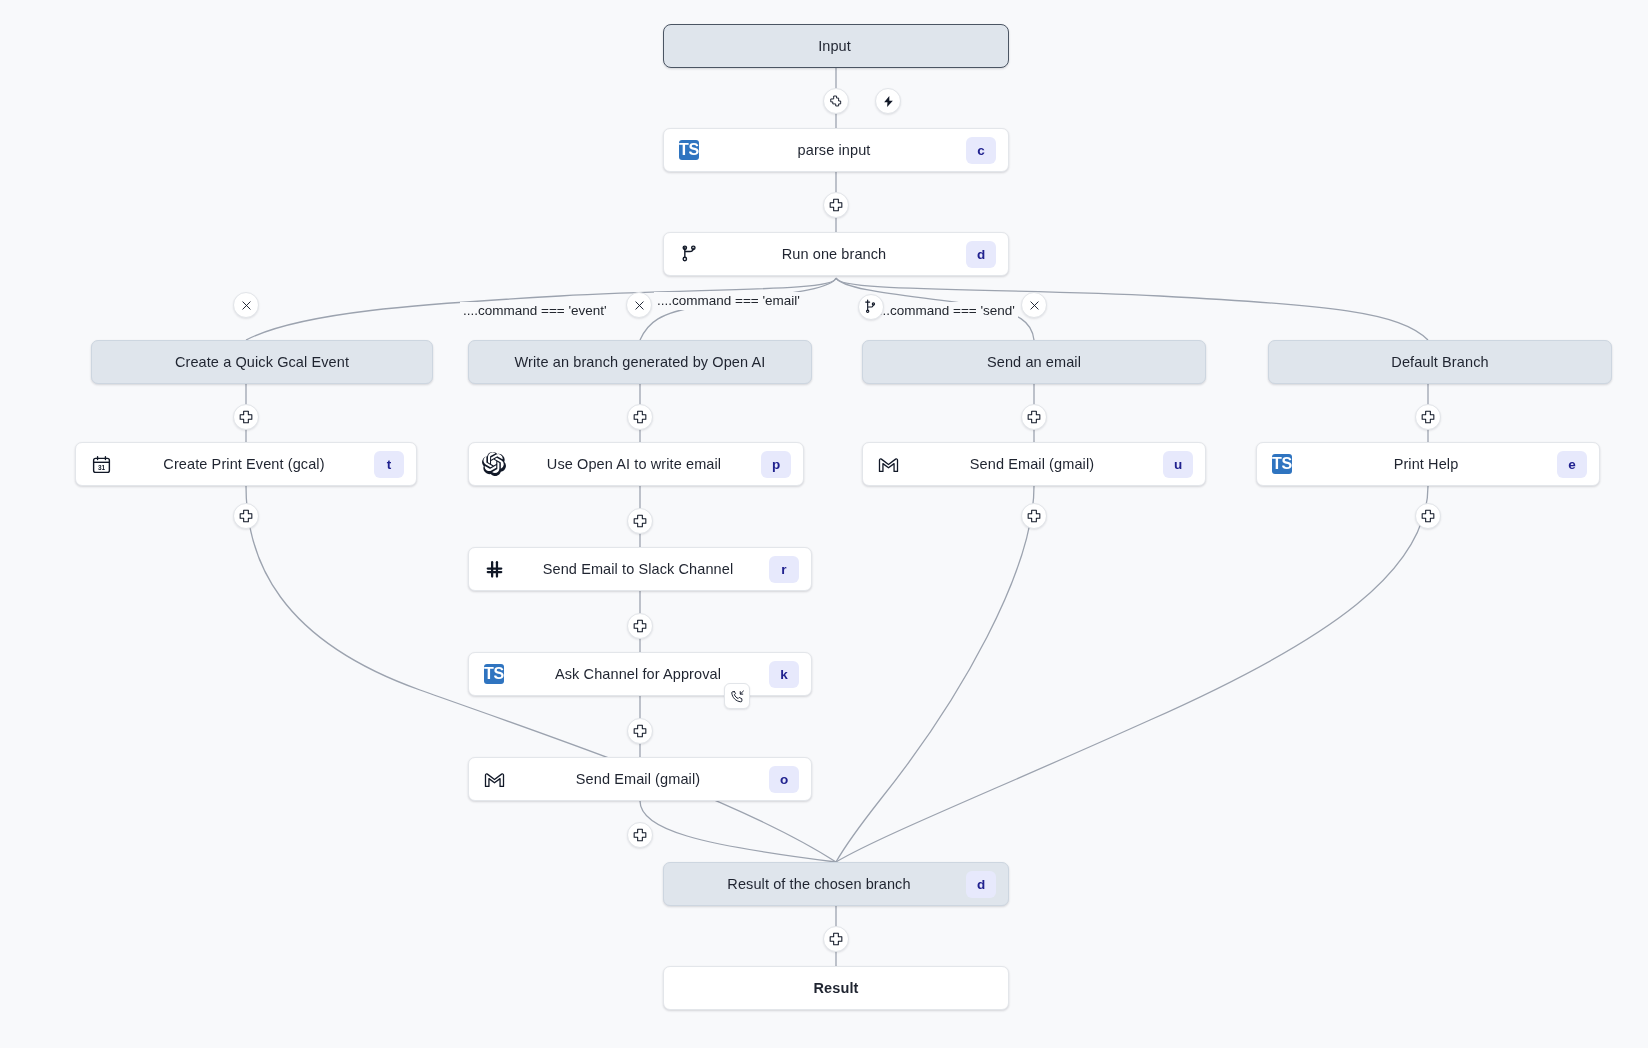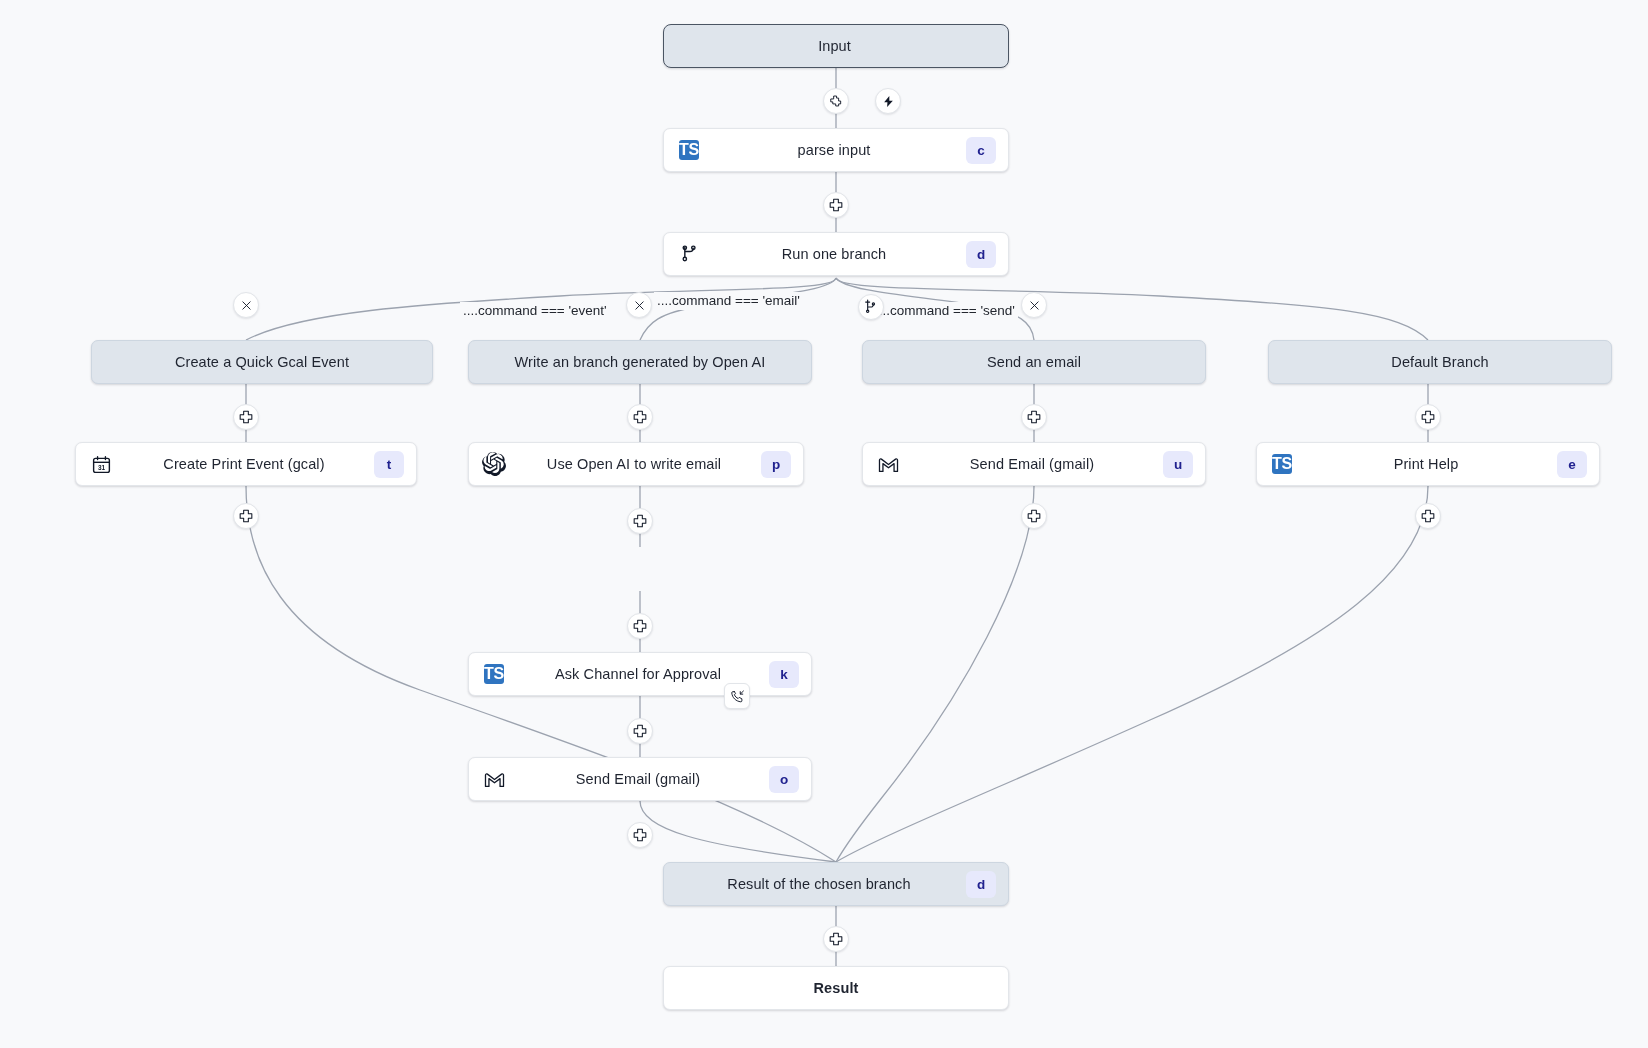--- a/index.html
+++ b/index.html
@@ -330,20 +330,36 @@
       <span class="kbadge">p</span>
     </span>
   </div>
 
   <div class="round-btn" style="left:627px; top:508px;">
     <svg class="gly" width="14" height="14" viewBox="0 0 24 24">
       <path d="M8 2h8v6h6v8h-6v6H8v-6H2V8h6V2z" fill="none" stroke="#111827" stroke-width="1.8" stroke-linejoin="round"></path>
     </svg>
   </div>
 
+  <div class="node plain" style="left:468px; top:547px; width:344px;">
+    <span class="icon-slot">
+      <svg class="gly" width="21" height="21" viewBox="0 0 24 24">
+        <g fill="#111827">
+          <rect x="3.0" y="9.6" width="18" height="2.6" rx="1.3"></rect>
+          <rect x="3.0" y="13.6" width="18" height="2.6" rx="1.3"></rect>
+          <rect x="8.0" y="2.4" width="2.6" height="19" rx="1.3"></rect>
+          <rect x="13.5" y="2.4" width="2.6" height="19" rx="1.3"></rect>
+        </g>
+      </svg>
+    </span>
+    <span class="label">Send Email to Slack Channel</span>
+    <span class="badge-slot">
+      <span class="kbadge">r</span>
+    </span>
+  </div>
 
   <div class="round-btn" style="left:627px; top:613px;">
     <svg class="gly" width="14" height="14" viewBox="0 0 24 24">
       <path d="M8 2h8v6h6v8h-6v6H8v-6H2V8h6V2z" fill="none" stroke="#111827" stroke-width="1.8" stroke-linejoin="round"></path>
     </svg>
   </div>
 
   <div class="node plain" style="left:468px; top:652px; width:344px;">
     <span class="icon-slot">
       <span class="ts-chip">TS</span>

